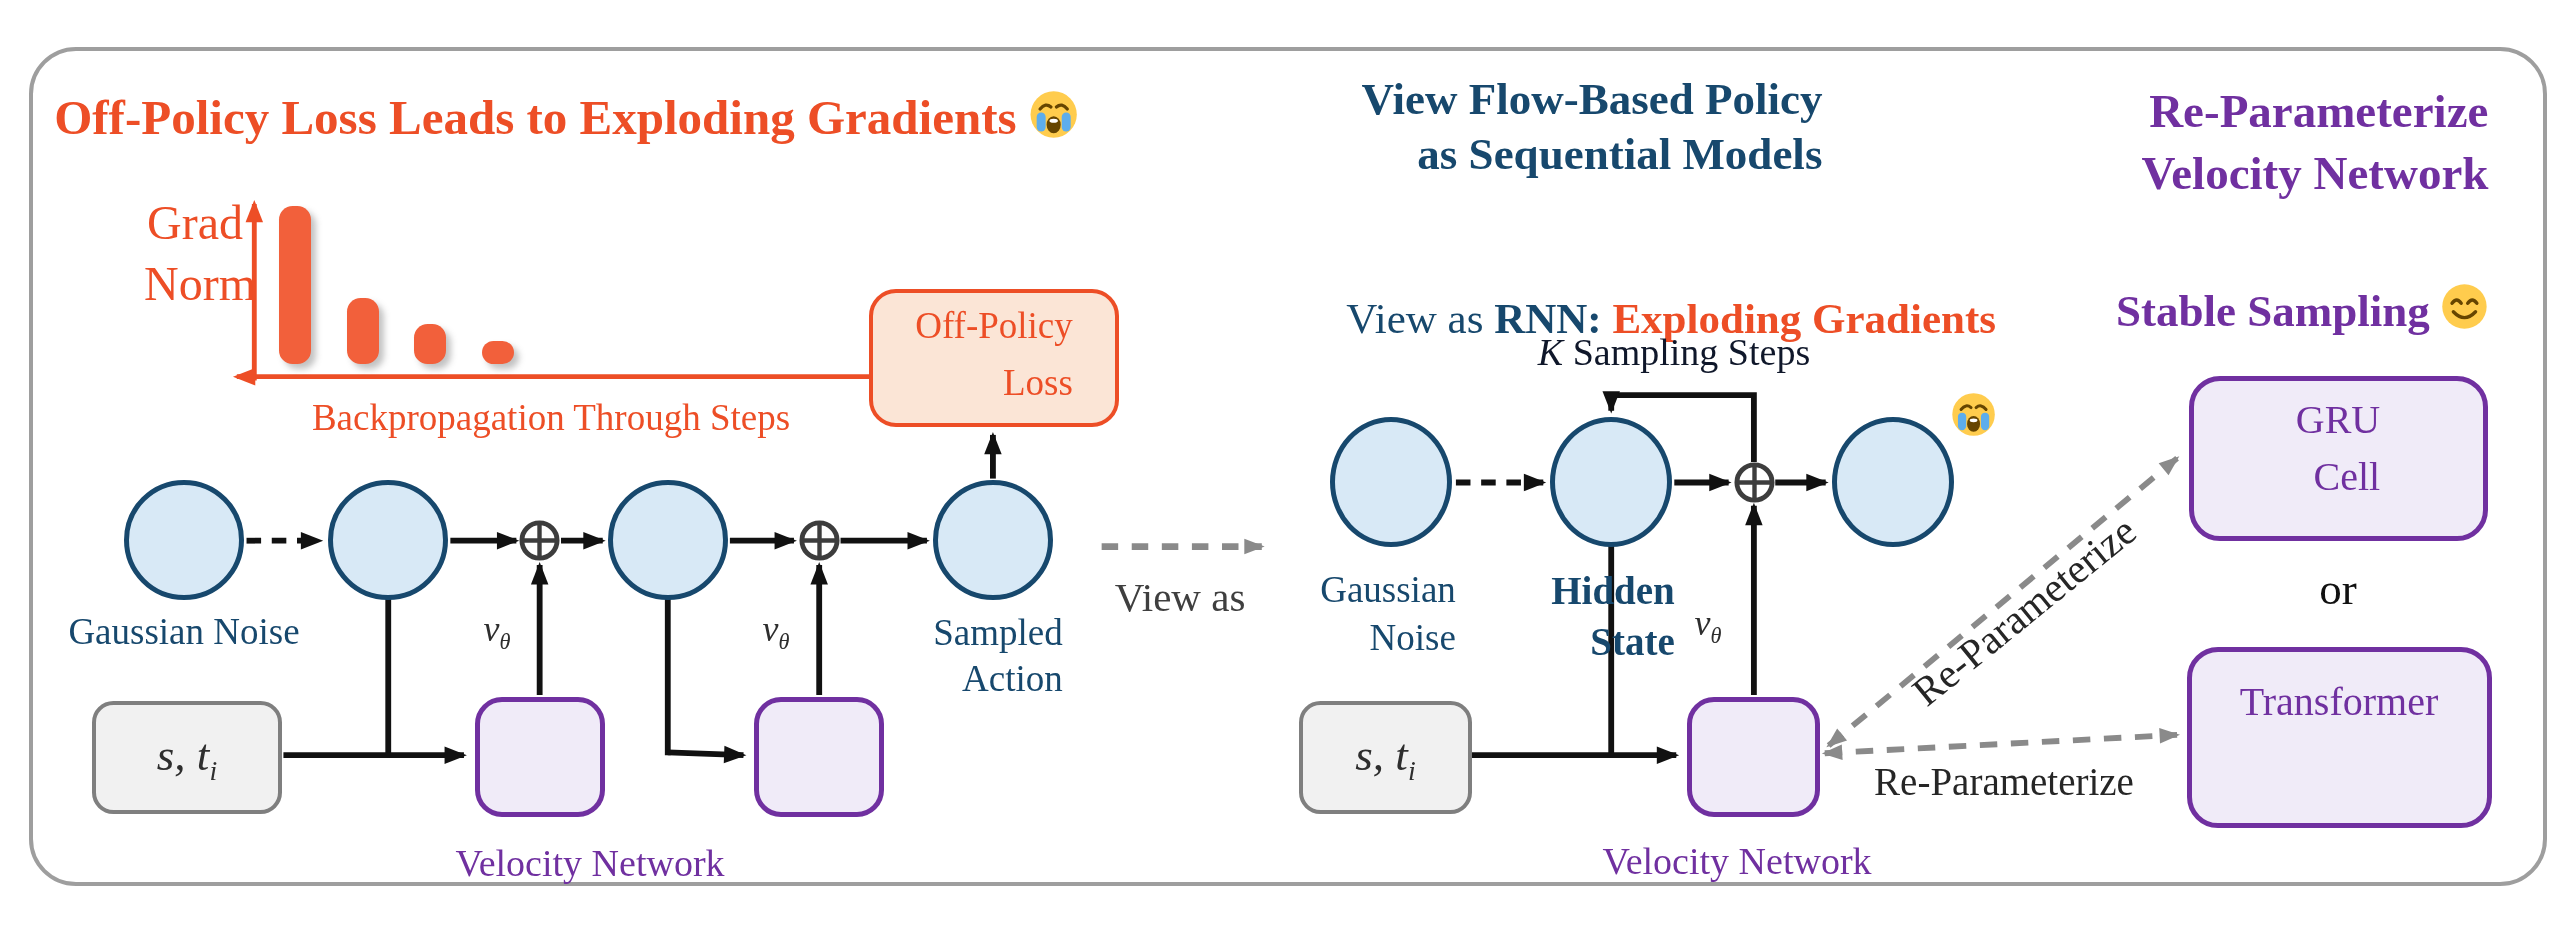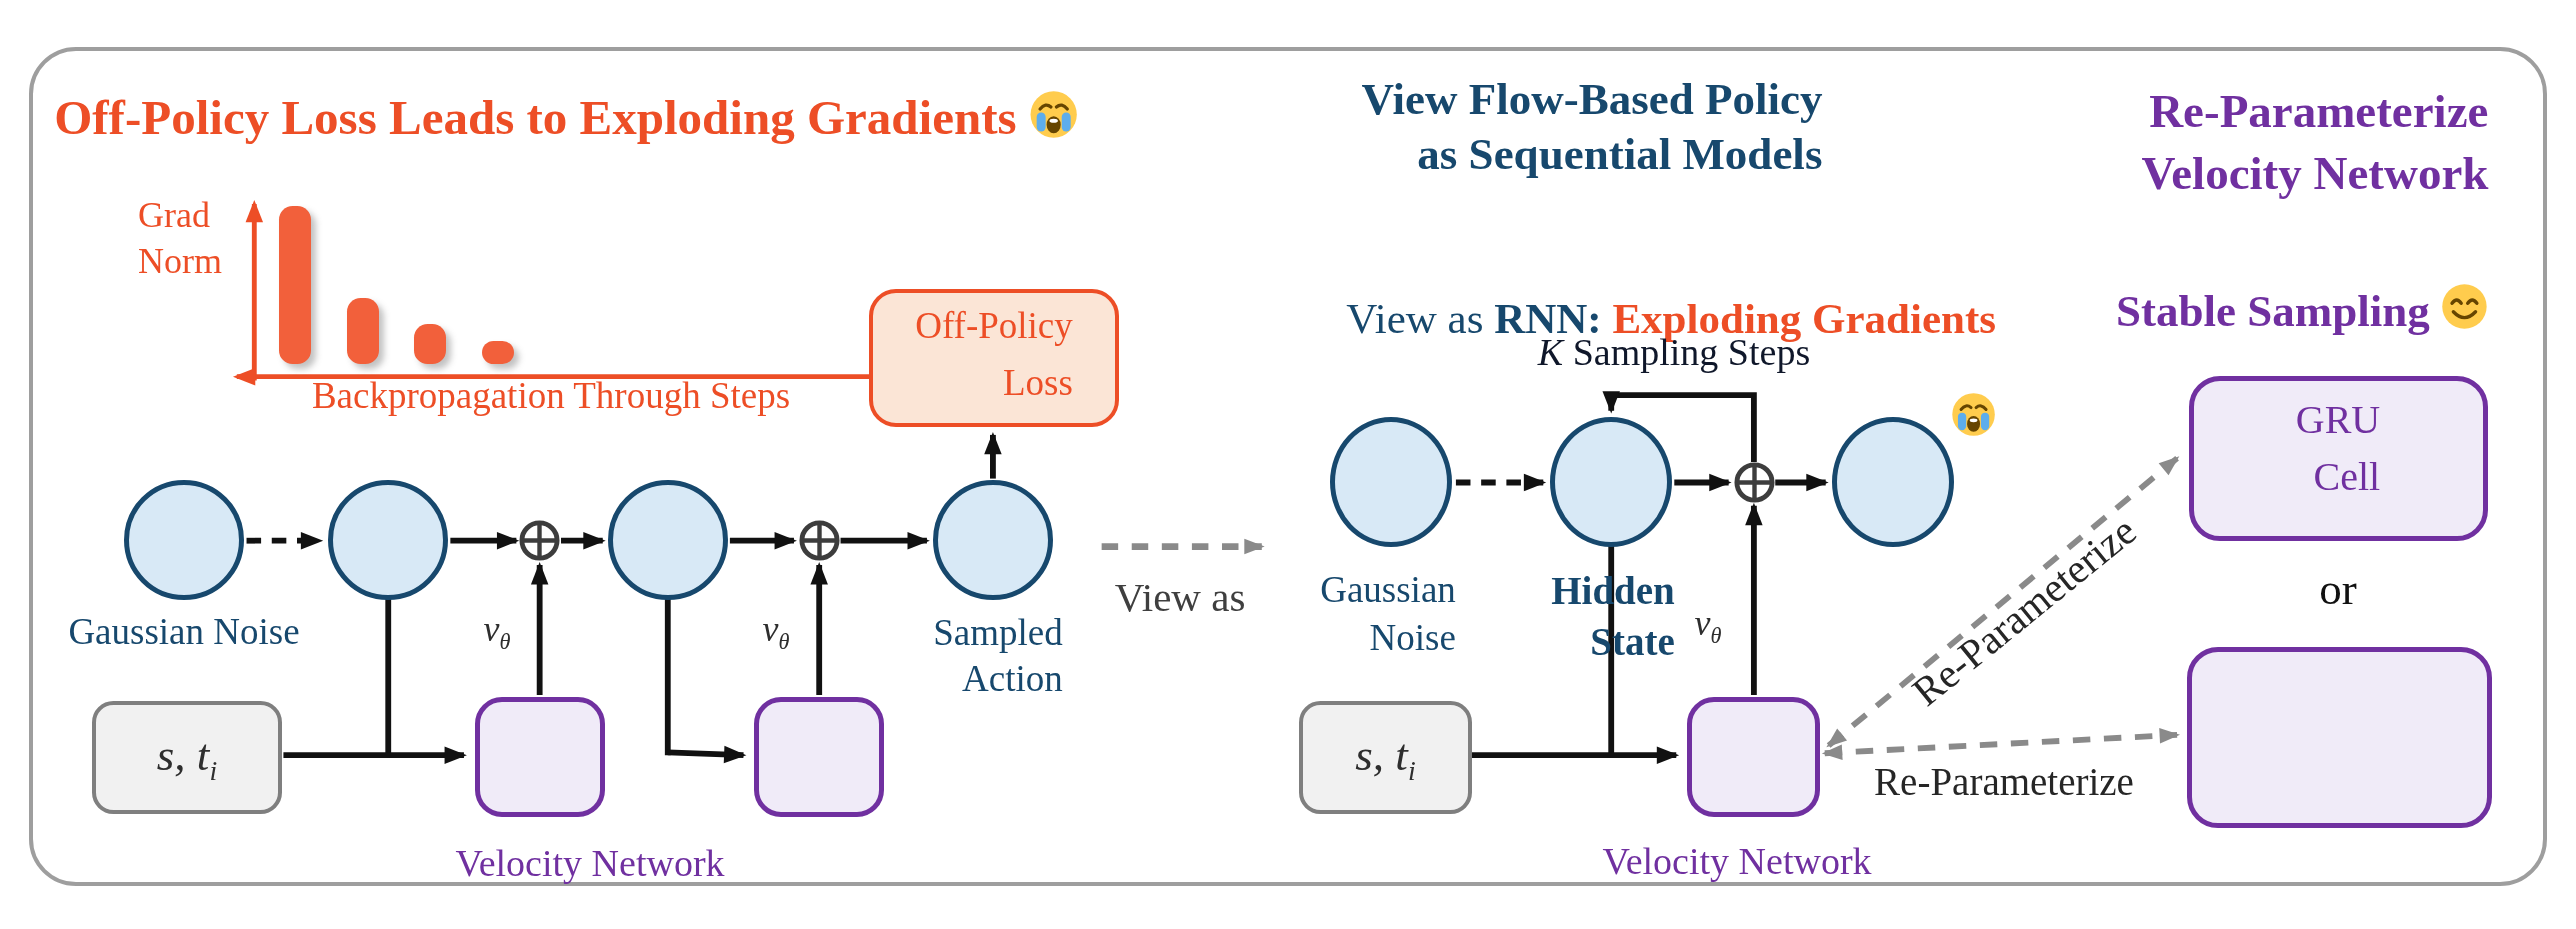--- a/index.html
+++ b/index.html
@@ -98,29 +98,29 @@
           <rect x="5.5" y="16.5" width="6.6" height="14" rx="3.3" fill="#5DADEC"></rect>
           <rect x="23.9" y="16.5" width="6.6" height="14" rx="3.3" fill="#5DADEC"></rect>
           <path d="M8,14 q4,-5 8,-1.5" stroke="#664500" stroke-width="2.4" fill="none" stroke-linecap="round"></path>
           <path d="M28,14 q-4,-5 -8,-1.5" stroke="#664500" stroke-width="2.4" fill="none" stroke-linecap="round"></path>
           <ellipse cx="18" cy="25.5" rx="5.2" ry="6.3" fill="#664500"></ellipse>
           <ellipse cx="18" cy="22.6" rx="3.1" ry="1.5" fill="#fff"></ellipse>
         </svg>
     </span>
   </div>
 
-  <div class="txt orange" style="left:138px;top:192px;width:99px;font-size:36px;text-align:left;line-height:1.28;">
+  <div class="txt orange" style="left:144px;top:192px;width:99px;font-size:48px;text-align:right;line-height:1.28;">
     <div>Grad</div>
     <div>Norm</div>
   </div>
   <div class="bar" style="left: 279px; width: 32px; height: 158px; top: 206px;"></div>
   <div class="bar" style="left: 347px; width: 32px; height: 66px; top: 298px;"></div>
   <div class="bar" style="left: 414px; width: 32px; height: 40px; top: 324px;"></div>
   <div class="bar" style="left: 482px; width: 32px; height: 23px; top: 341px;"></div>
-  <div class="txt cx orange" style="left:551px;top:374px;font-size:37px;">Backpropagation Through Steps</div>
+  <div class="txt cx orange" style="left:551px;top:396px;font-size:37px;">Backpropagation Through Steps</div>
 
   <div class="box loss-box" style="left:869px;top:289px;width:250px;height:138px;"></div>
   <div class="txt cx orange" style="left:994px;top:297px;font-size:37px;line-height:1.55;">
     <div>Off-Policy</div>
     <div>Loss</div>
   </div>
 
   <div class="node" style="left:124px;top:480px;width:120px;height:120px;"></div>
   <div class="node" style="left:328px;top:480px;width:120px;height:120px;"></div>
   <div class="node" style="left:608px;top:480px;width:120px;height:120px;"></div>
@@ -222,16 +222,17 @@
   <div class="box pbox" style="left:2189px;top:376px;width:299px;height:165px;"></div>
   <div class="txt cx purple" style="left:2338px;top:392px;font-size:40px;line-height:1.42;">
     <div>GRU</div>
     <div>Cell</div>
   </div>
 
   <div class="txt cx" style="left:2338px;top:563px;font-size:45px;color:#111;">or</div>
 
   <div class="box pbox" style="left:2187px;top:647px;width:305px;height:181px;"></div>
   <div class="txt cx purple" style="left:2339px;top:672px;font-size:40px;line-height:1.5;">
+    <div>Transformer</div>
   </div>
 
 </div>
 
 
 </body></html>

